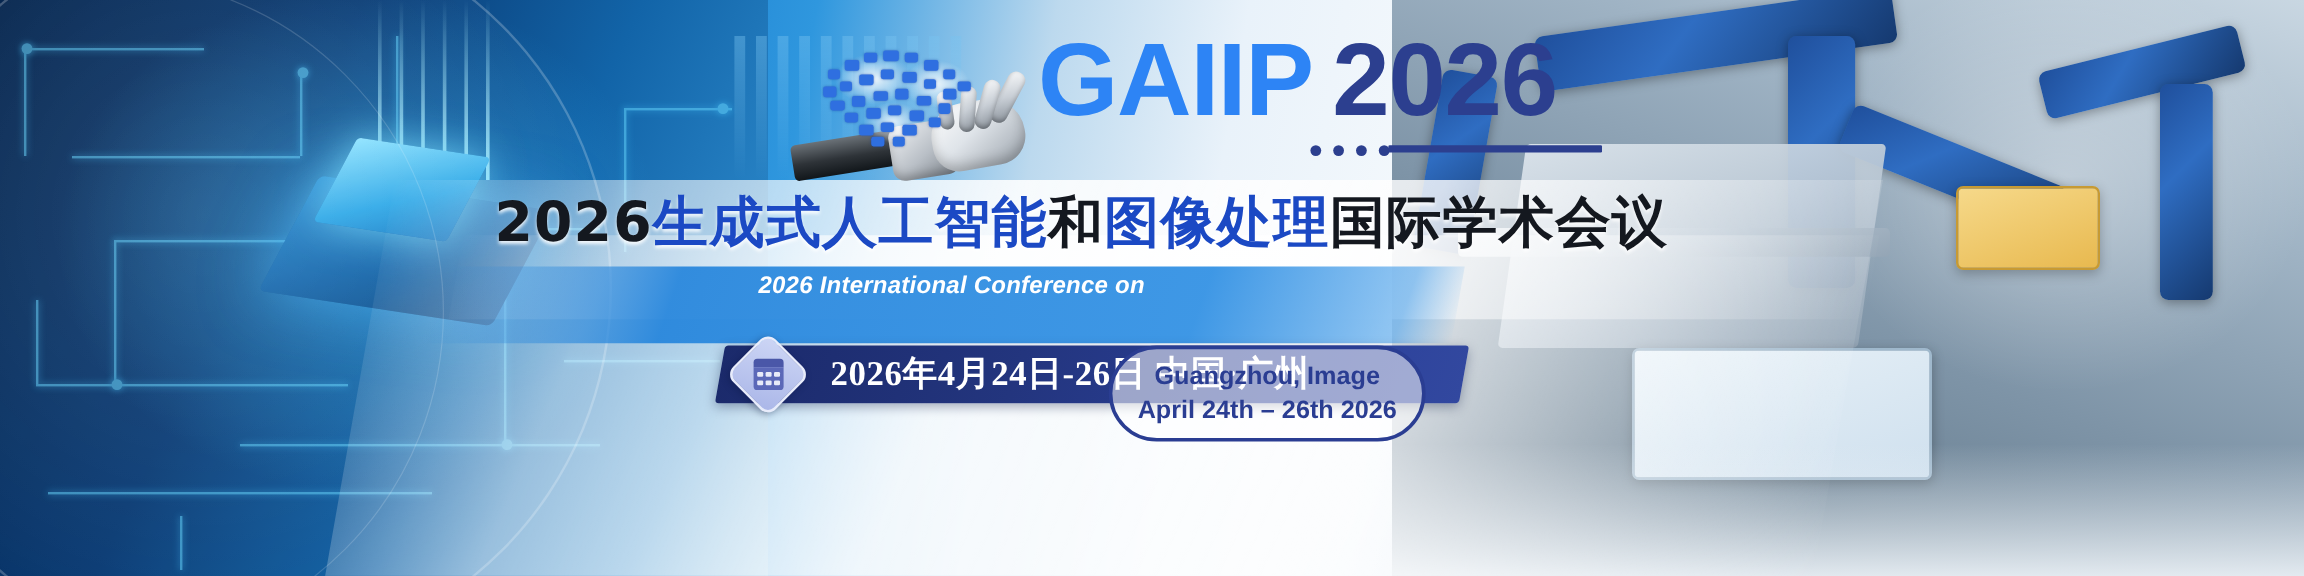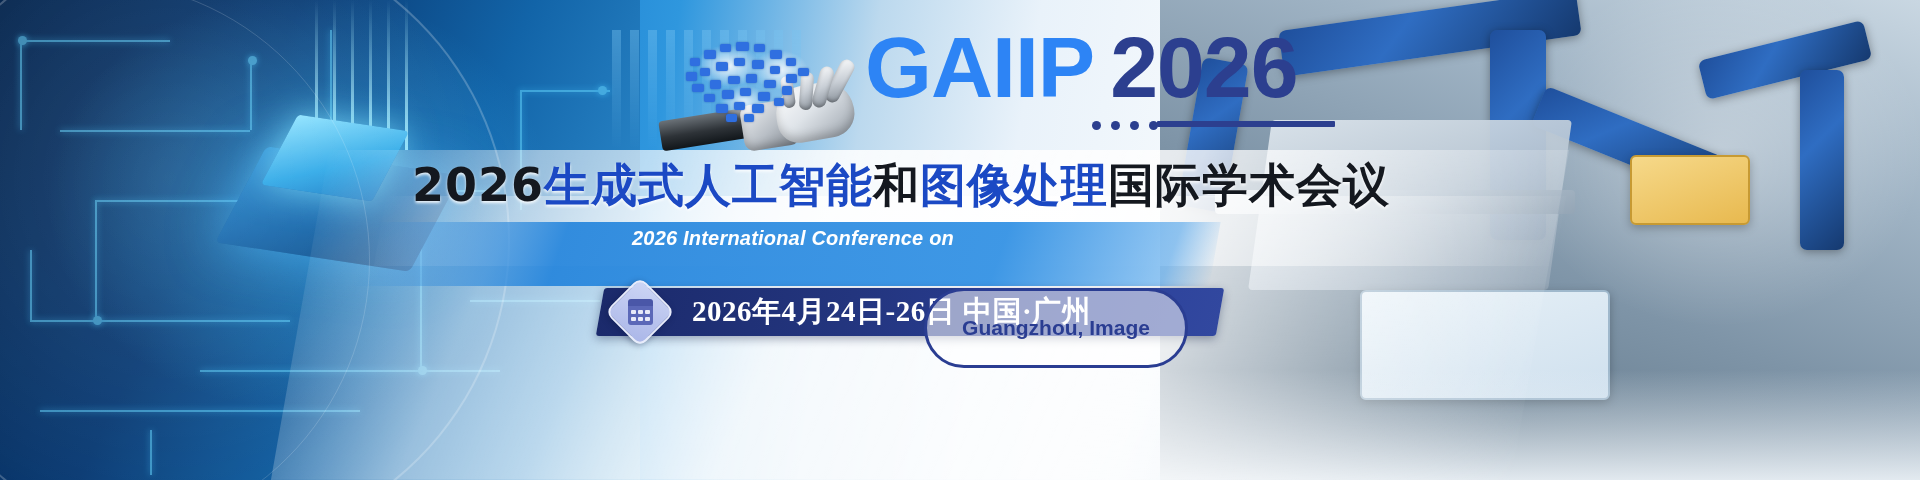--- a/index.html
+++ b/index.html
@@ -407,15 +407,16 @@
       <i style="left:3px; top:11px;"></i>
         <i style="left:10px; top:11px;"></i>
         <i style="left:17px; top:11px;"></i>
     </div>
   </div>
   <div class="date-text">2026年4月24日-26日 中国·广州</div>
 
   <div class="gz-box"></div>
   <div class="gz-text">
     <div class="gz-l1">Guangzhou, Image</div>
+    <div class="gz-l2">April 24th – 26th 2026</div>
   </div>
 
 </div>
 
 </body></html>

